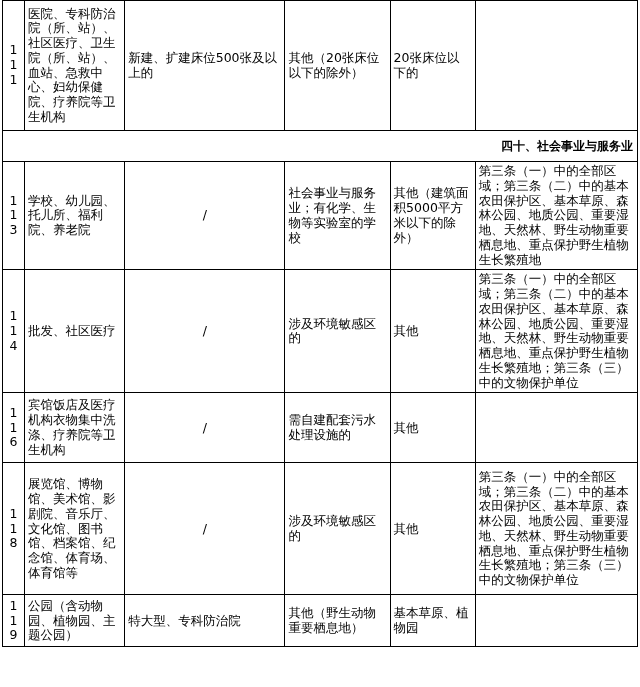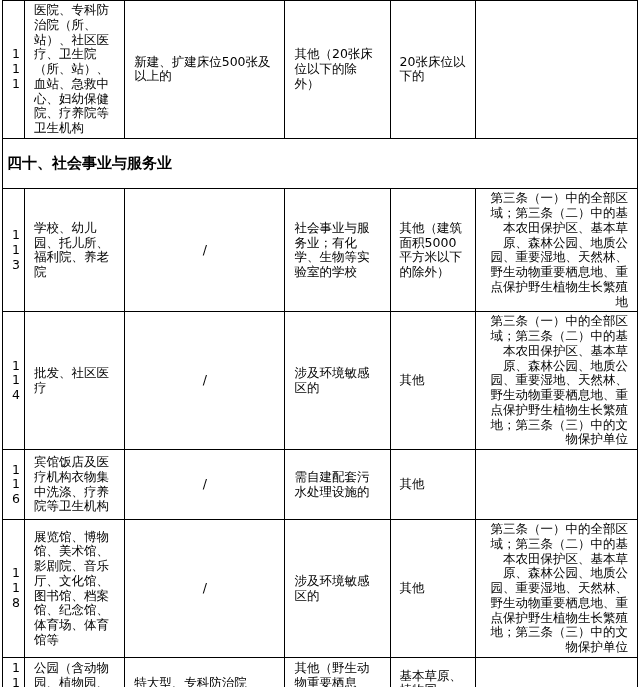--- a/index.html
+++ b/index.html
@@ -22,21 +22,21 @@
   }
   table.doc {
     border-collapse: collapse;
     width: 636px;
     margin-left: 2px;
     table-layout: fixed;
   }
   table.doc td {
     border: 1px solid #000000;
     vertical-align: middle;
-    padding: 2px 9px;
+    padding: 2px 3px;
     font-size: 12.5px;
     line-height: 1.18;
     word-break: break-all;
   }
   
   col.c-num   { width: 22px; }
   col.c-name  { width: 100px; }
   col.c-a     { width: 160px; }
   col.c-b     { width: 105px; }
   col.c-c     { width: 85px; }
@@ -50,32 +50,32 @@
     letter-spacing: 0;
   }
   td.num span { display: block; }
   td.name { text-align: left; }
   td.ctr  { }
   td.lft  { text-align: left; margin-left: 43px; }
   td.slash { text-align: center; font-size: 13px; }
 
   tr.section td {
     font-weight: bold;
-    font-size: 15px;
-    padding: 16px 4px;
-    text-align: left;
+    font-size: 12px;
+    padding: 8px 4px;
+    text-align: right;
   }
   .top-title {
     font-weight: bold;
     font-size: 15px;
     padding: 4px 2px 3px 4px;
     letter-spacing: 0.5px;
   }
   td.tight { font-size: 12px; line-height: 1.14; }
-  td.vtight { font-size: 11.5px; line-height: 1.1; padding: 1px 2px; text-align: right; }
+  td.vtight { font-size: 11.5px; line-height: 1.1; padding: 1px 2px; }
 </style>
 </head>
 <body>
 
 <div class="page">
 
 
   <table class="doc">
     <colgroup>
       <col class="c-num">

